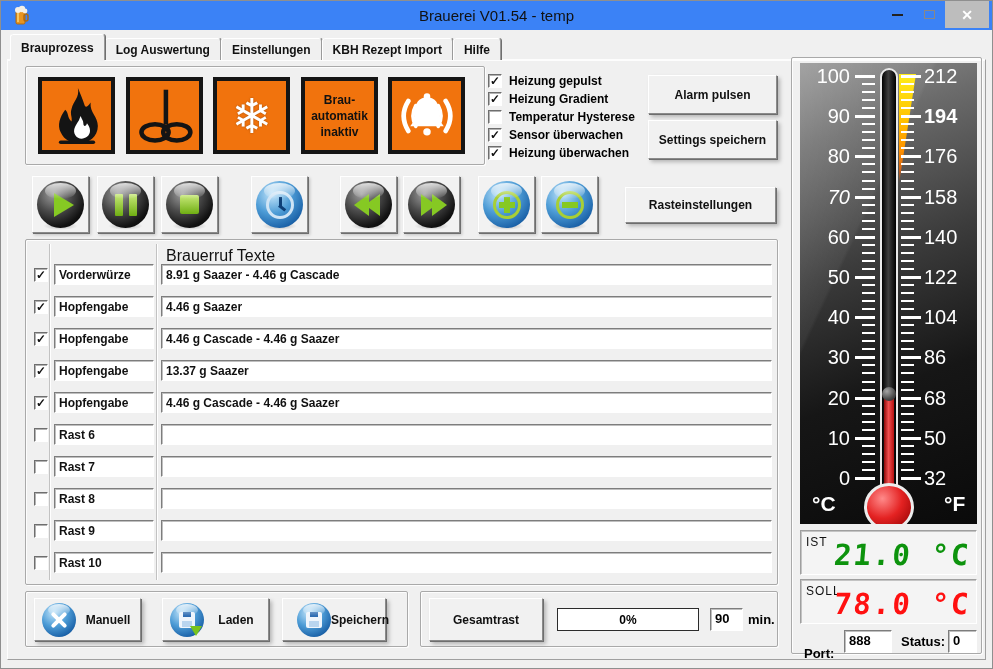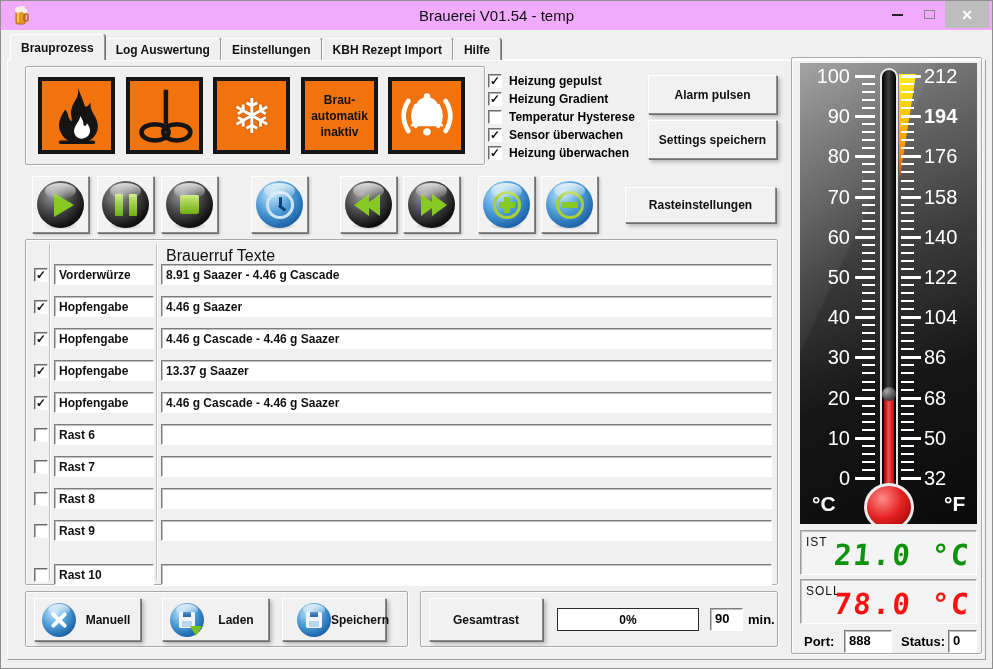--- a/index.html
+++ b/index.html
@@ -2,21 +2,21 @@
 <html><head>
 <meta charset="utf-8">
 <style>
   * { box-sizing: border-box; margin: 0; padding: 0; }
   html,body { width:993px; height:669px; }
   body { font-family:"Liberation Sans", sans-serif; background:#ededed; position:relative; overflow:hidden; }
 
   #window { position:absolute; inset:0; background:#f0f0f0; box-shadow: inset 0 0 0 1px #8f8f8f; }
 
   
-  #titlebar { position:absolute; left:1px; top:1px; right:1px; height:29px; background:#f0abfc; }
+  #titlebar { position:absolute; left:1px; top:1px; right:1px; height:29px; background:#3b82f6; }
   #app-icon { position:absolute; left:12px; top:4px; }
   #title { position:absolute; left:0; right:0; top:6px; text-align:center; font-size:15px; color:#111; }
   .wctl { position:absolute; top:0; height:27px; display:flex; align-items:center; justify-content:center; }
   #btn-min { left:880px; width:32px; }
   #btn-min .bar { width:11px; height:2px; background:#222; }
   #btn-max { left:912px; width:32px; }
   #btn-max .box { width:11px; height:9px; border:1px solid #888; }
   #btn-close { left:944px; width:44px; background:#bdbdbd; color:#fff; font-size:14px; font-weight:bold; }
 
   
@@ -152,21 +152,21 @@
   #c-unit { left:12px; } #f-unit { left:144px; }
 
   .lcdbox { position:absolute; left:8px; width:177px; height:45px; background:#f4f4f4;
             border:1px solid #9f9f9f; border-bottom-color:#fff; border-right-color:#fff;
             box-shadow: inset 1px 1px 0 rgba(0,0,0,.2); }
   #ist-box { top:472px; } #soll-box { top:521px; }
   .lcdbox .lcdlabel { position:absolute; left:5px; top:4px; font-size:12px; font-weight:normal; color:#111; letter-spacing:1px; }
   .lcdvalue { position:absolute; right:6px; top:7px; font-family:"DejaVu Sans Mono", monospace;
               font-size:29px; font-weight:bold; letter-spacing:2px; transform:skewX(-5deg); white-space:nowrap; }
   #conn { position:absolute; left:8px; top:572px; width:177px; height:24px; font-size:13px; font-weight:bold; }
-  #port-label { position:absolute; left:4px; top:4px; }
+  #port-label { position:absolute; left:4px; top:16px; }
   #port-input { position:absolute; left:44px; top:0; width:48px; height:23px; }
   #status-label { position:absolute; left:101px; top:4px; }
   #status-input { position:absolute; left:148px; top:0; width:29px; height:23px; }
   .input { background:#fff; border:1px solid #7d7d7d; border-bottom-color:#fff; border-right-color:#fff;
            box-shadow: inset 1px 1px 0 rgba(0,0,0,.25); font-size:13px; font-weight:bold; padding:2px 4px; }
 </style>
 </head>
 <body>
 
 <div id="window">
@@ -356,21 +356,21 @@
         <div class="trow" style="top: 248px;">
           <div class="checkbox"></div>
           <div class="field namefield">Rast 8</div>
           <div class="field textfield"></div>
         </div>
         <div class="trow" style="top: 280px;">
           <div class="checkbox"></div>
           <div class="field namefield">Rast 9</div>
           <div class="field textfield"></div>
         </div>
-        <div class="trow" style="top: 312px; margin-top: 12px;">
+        <div class="trow" style="top: 312px;">
           <div class="checkbox"></div>
           <div class="field namefield">Rast 10</div>
           <div class="field textfield"></div>
         </div>
       </div>
   </div>
 
   <div id="group-files" class="group">
     <div id="btn-manuell" class="btn bigbtn">
       <span class="sphere blue">
@@ -414,21 +414,21 @@
         <div class="tick major right" style="top: 12px;"></div>
         <div class="tlabel right" style="top: 2px;">212</div>
         <div class="tlabel left" style="top: 42.2px;">90</div>
         <div class="tick major left" style="top: 52.2px;"></div>
         <div class="tick major right" style="top: 52.2px;"></div>
         <div class="tlabel right" style="top: 42.2px; font-weight: bold;">194</div>
         <div class="tlabel left" style="top: 82.4px;">80</div>
         <div class="tick major left" style="top: 92.4px;"></div>
         <div class="tick major right" style="top: 92.4px;"></div>
         <div class="tlabel right" style="top: 82.4px;">176</div>
-        <div class="tlabel left" style="top: 122.6px;">70</div>
+        <div class="tlabel left" style="top: 122.6px; font-style: italic;">70</div>
         <div class="tick major left" style="top: 132.6px;"></div>
         <div class="tick major right" style="top: 132.6px;"></div>
         <div class="tlabel right" style="top: 122.6px;">158</div>
         <div class="tlabel left" style="top: 162.8px;">60</div>
         <div class="tick major left" style="top: 172.8px;"></div>
         <div class="tick major right" style="top: 172.8px;"></div>
         <div class="tlabel right" style="top: 162.8px;">140</div>
         <div class="tlabel left" style="top: 203px;">50</div>
         <div class="tick major left" style="top: 213px;"></div>
         <div class="tick major right" style="top: 213px;"></div>

